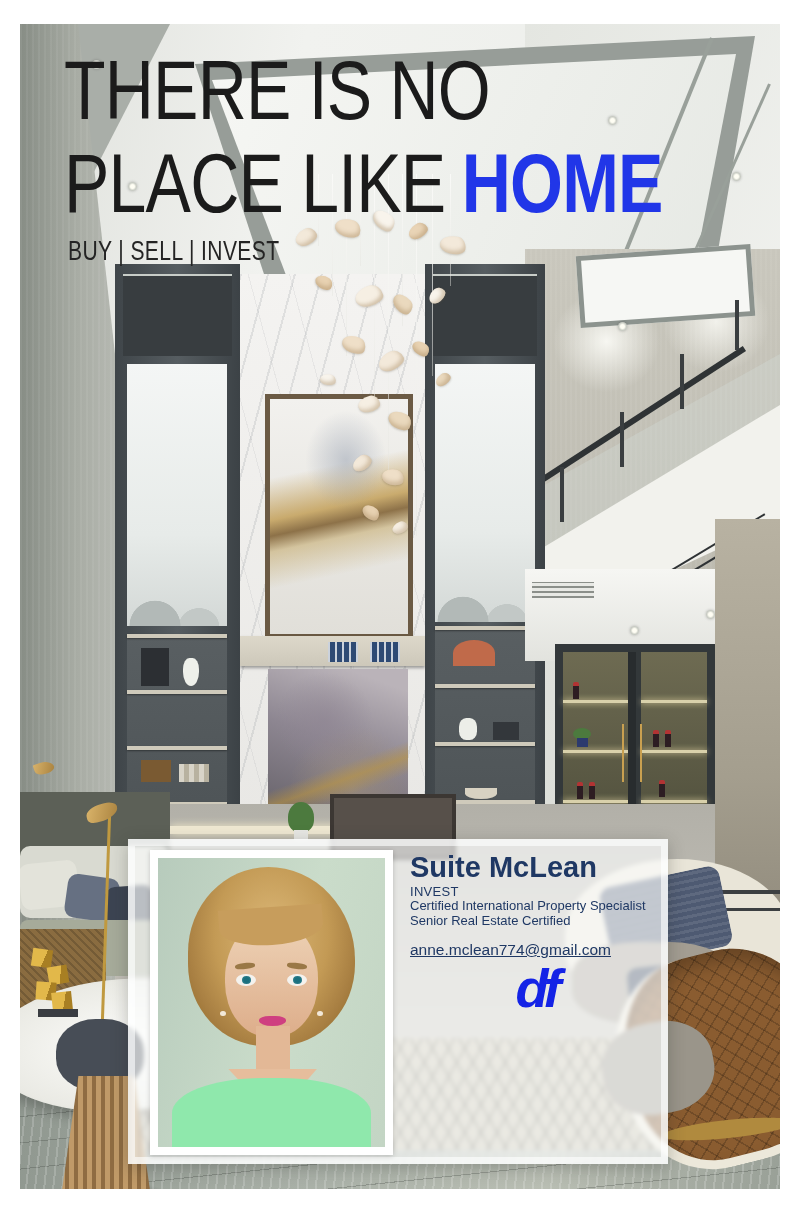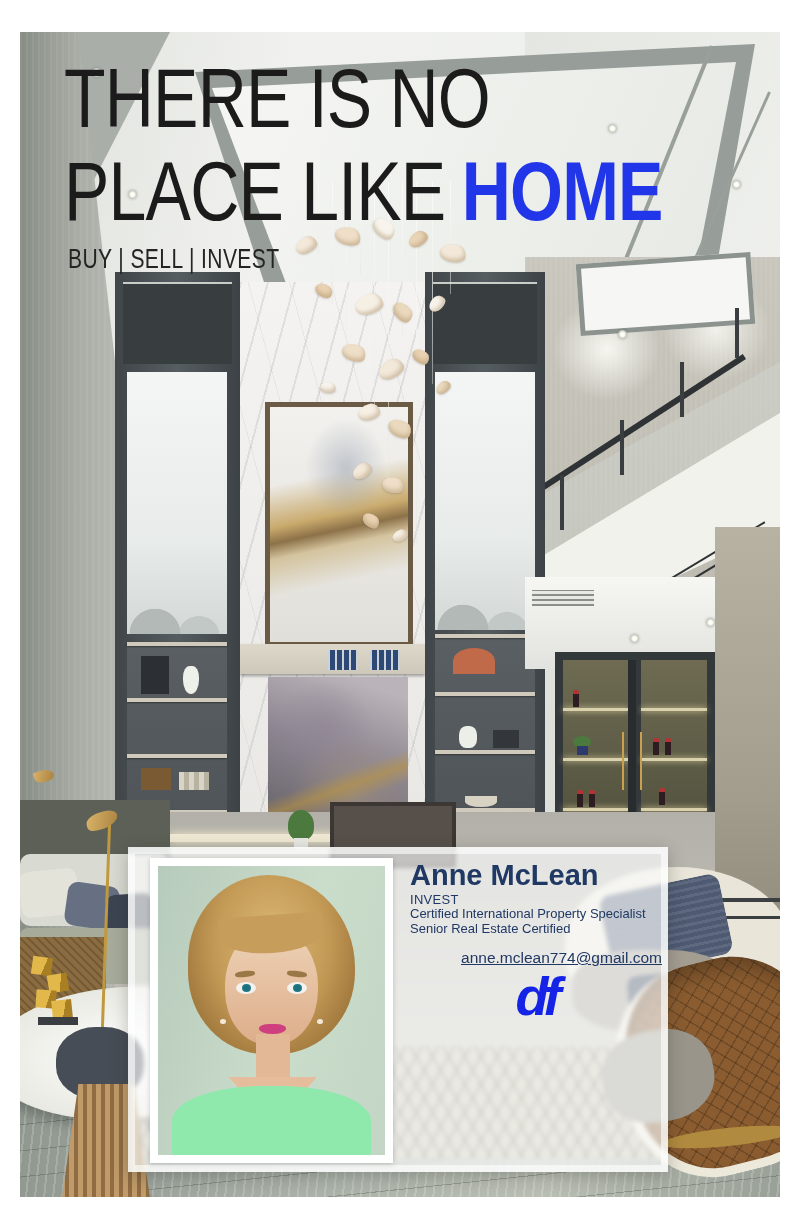--- a/index.html
+++ b/index.html
@@ -3,21 +3,21 @@
 <meta charset="utf-8">
 <style>
   :root{
     --highlight-blue:#2136E8;
     --navy:#1F3864;
     --logo-blue:#1423E6;
   }
   html,body{margin:0;padding:0;background:#888;}
   .flyer{position:relative;width:800px;height:1217px;background:#ffffff;margin:0 auto;
          font-family:"Liberation Sans","DejaVu Sans",sans-serif;overflow:hidden;}
-  .photo{position:absolute;left:20px;top:32px;width:760px;height:1165px;overflow:hidden;
+  .photo{position:absolute;left:20px;top:24px;width:760px;height:1165px;overflow:hidden;
          background:linear-gradient(#e9ebe7,#d6d8d2);}
   .ab{position:absolute;}
 
   
   .ceiling{left:0;top:0;width:760px;height:360px;background:linear-gradient(100deg,#dfe1dc,#f1f2ef 35%,#eceeea);}
   .ceilR{left:505px;top:0;width:255px;height:560px;background:linear-gradient(115deg,#e4e6e1,#f3f4f1);}
   .skyO{left:0;top:0;width:760px;height:360px;background:#979d98;
         clip-path:polygon(175px 40px,735px 12px,688px 285px,262px 305px);}
   .skyI{left:0;top:0;width:760px;height:360px;background:linear-gradient(115deg,#fbfbf9,#edefeb 60%,#e4e7e2);
         clip-path:polygon(192px 56px,716px 30px,670px 268px,280px 288px);}
@@ -169,21 +169,21 @@
   .neck{position:absolute;left:43%;top:58%;width:15%;height:17%;background:#e3b896;}
   .chest{position:absolute;left:31%;top:73%;width:39%;height:17%;background:#e6bd9c;clip-path:polygon(0 0,100% 0,52% 100%);}
   .top-mint{position:absolute;left:6%;bottom:-3%;width:88%;height:27%;background:#8fe8ac;border-radius:45% 45% 0 0;}
   .earring{position:absolute;width:2.5%;height:1.8%;background:#f2e8d8;border-radius:50%;}
 
   .info{position:absolute;left:275px;top:6px;width:252px;color:var(--navy);}
   .name{font-size:29px;line-height:31px;font-weight:700;}
   .role{font-size:13px;line-height:15px;margin-top:1px;letter-spacing:.3px;}
   .cred{font-size:13px;line-height:14.5px;}
   .contact{margin-top:12px;font-size:15.5px;line-height:20.5px;}
-  .link{display:block;text-decoration:underline;color:var(--navy);cursor:pointer;text-align:right;}
+  .link{display:block;text-decoration:underline;color:var(--navy);cursor:pointer;}
   .link.site{font-size:14px;letter-spacing:-0.2px;}
   .addr{margin-top:10px;font-size:15.5px;line-height:20.5px;}
   .brand{margin-top:6px;text-align:center;}
   .df{font-size:54px;line-height:42px;font-weight:700;font-style:italic;color:var(--logo-blue);letter-spacing:-5px;}
   .bname{font-size:21px;line-height:21px;font-weight:700;color:var(--logo-blue);margin-top:3px;}
 </style>
 </head>
 <body>
 
 <div class="flyer">
@@ -403,21 +403,21 @@
             </span>
           <span class="earring" style="left:27.5%;top:53%;"></span>
           <span class="earring" style="left:70%;top:53%;"></span>
           <div class="lips"></div>
           <div class="neck"></div>
           <div class="chest"></div>
           <div class="top-mint"></div>
         </div>
       </div>
       <div class="info">
-        <div class="name">Anne McLean</div>
+        <div class="name">Suite McLean</div>
         <div class="role">INVEST</div>
         <div class="cred">Certified International Property Specialist</div>
         <div class="cred">Senior Real Estate Certified</div>
         <div class="contact">
           <a class="link">anne.mclean774@gmail.com</a>
         </div>
         <div class="brand">
           <div class="df">df</div>
 
         </div>

